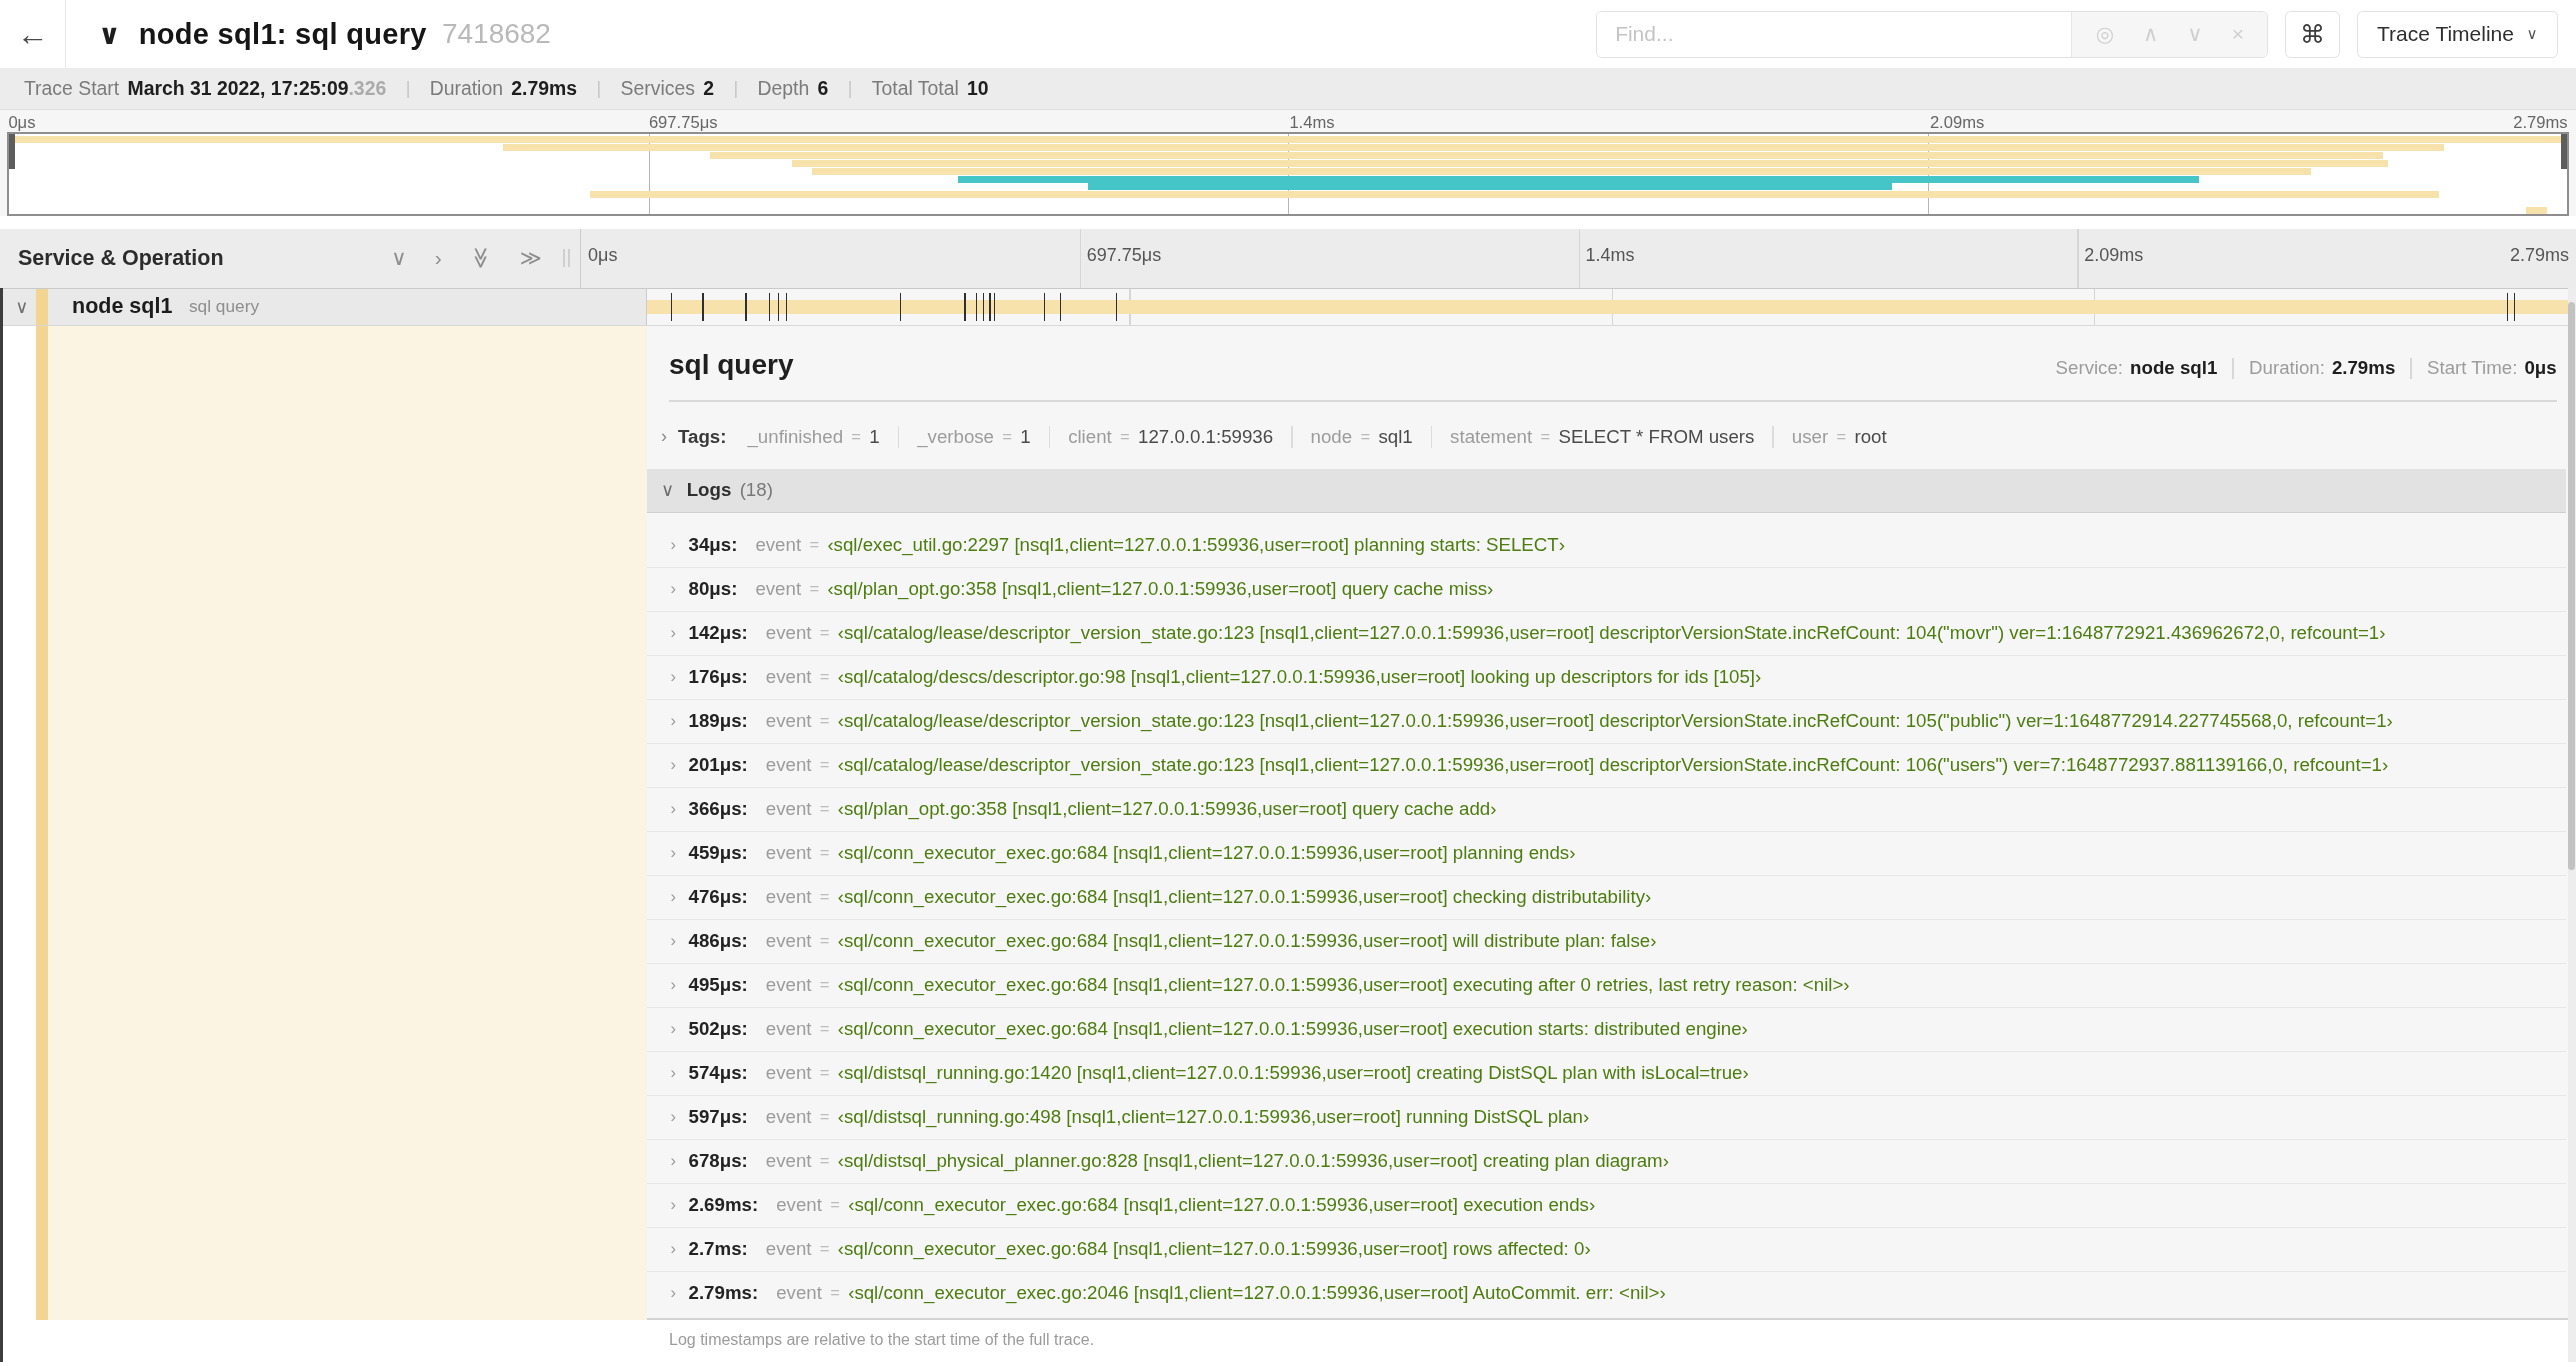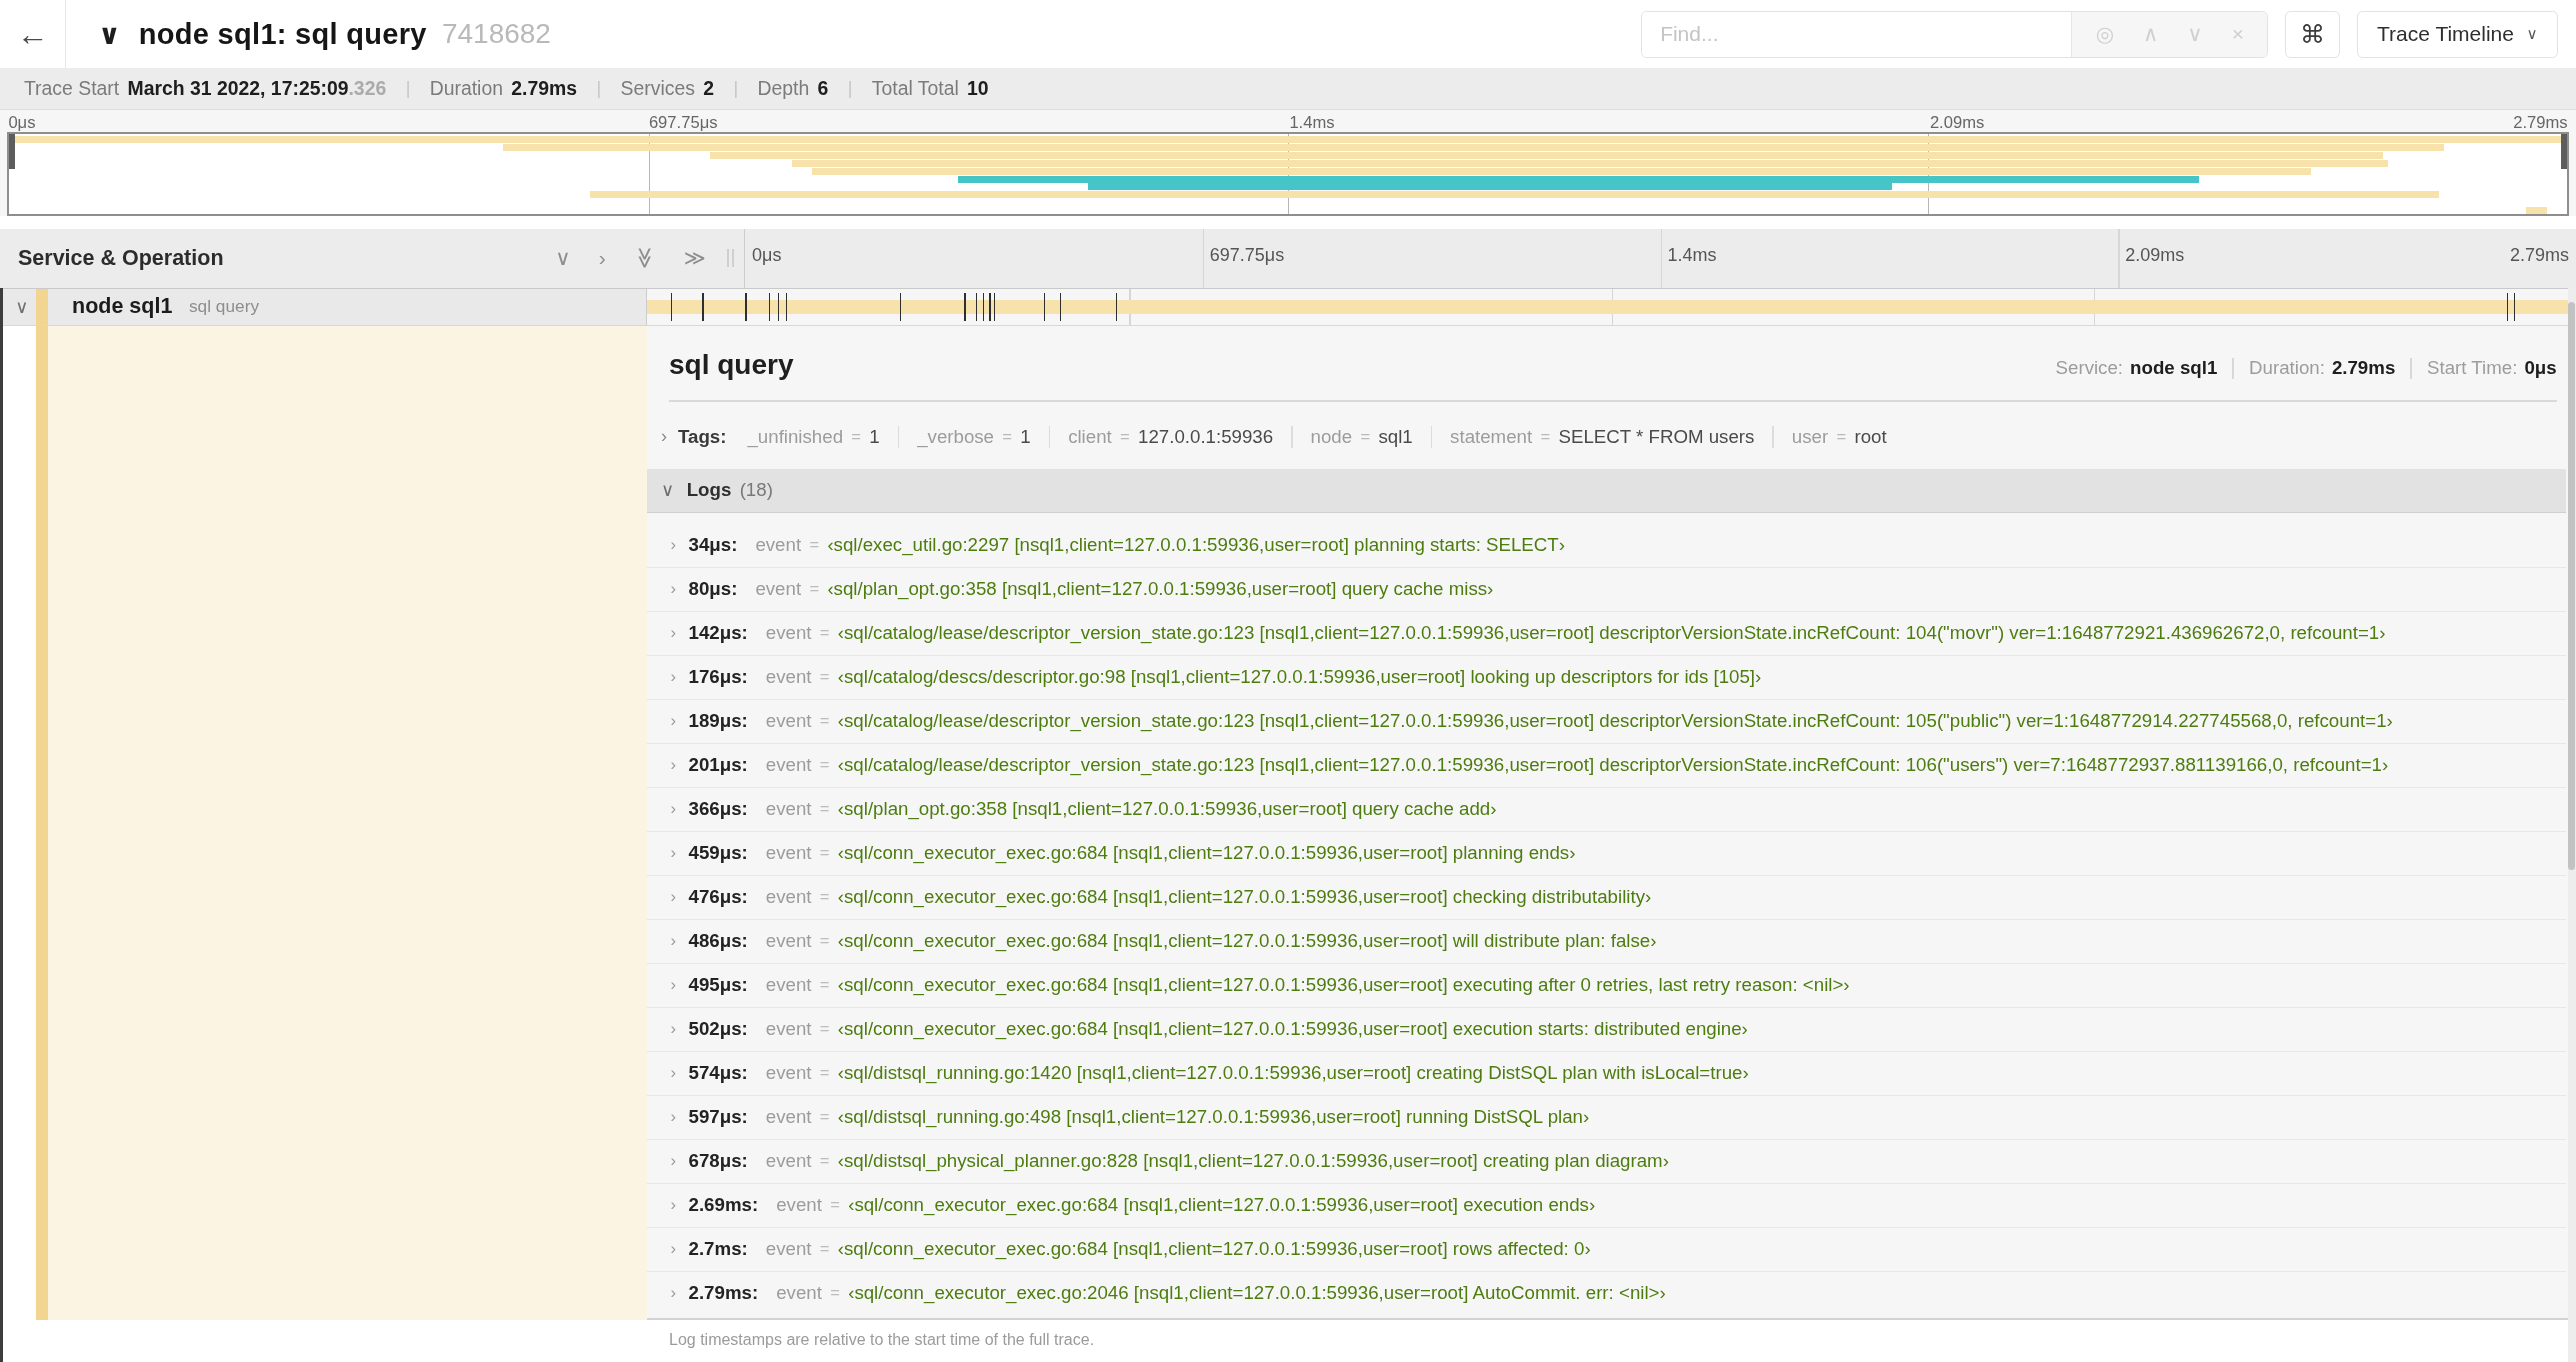--- a/index.html
+++ b/index.html
@@ -8,21 +8,21 @@
        font-family:"Liberation Sans","DejaVu Sans",sans-serif;color:#222;background:#fff;}
 
   
   .topbar{height:68px;display:flex;align-items:center;background:#fff;position:relative;}
   .backbox{width:66px;height:68px;border-right:1.4px solid #e6e6e6;display:flex;align-items:center;justify-content:center;
            font-size:32px;color:#4a4a4a;background:#fff;border-top:none;border-left:none;border-bottom:none;cursor:pointer;}
   .tchev{font-size:28px;font-weight:bold;color:#1d1d1d;margin-left:32px;cursor:pointer;}
   .ttl{font-size:29px;font-weight:bold;color:#161616;margin:0 0 0 18px;letter-spacing:0.3px;}
   .traceid{font-size:28px;color:#b9b9b9;margin-left:15.2px;font-weight:400;}
   .topright{margin-left:auto;display:flex;align-items:center;margin-right:18px;}
-  .findgroup{display:flex;height:47px;border:1.4px solid #e2e2e2;border-radius:5.5px;overflow:hidden;background:#fff;}
+  .findgroup{display:flex;height:47px;border:1.4px solid #e2e2e2;border-radius:5.5px;overflow:hidden;background:#fff;gap:45px;}
   .findgroup input{border:none;outline:none;width:429px;padding:0 18px;font-size:21px;color:#333;
                    font-family:"Liberation Sans","DejaVu Sans",sans-serif;background:#fff;}
   .findgroup input::placeholder{color:#c4c4c4;}
   .findsuffix{display:flex;align-items:center;gap:29px;padding:0 23.5px;background:#f6f6f6;border-left:1.4px solid #e6e6e6;}
   .findsuffix span{color:#cfcfcf;font-size:21px;cursor:pointer;}
   .kbdbtn{margin-left:16.6px;width:55px;height:47px;border:1.4px solid #e2e2e2;border-radius:5.5px;background:#fff;
           font-size:25px;color:#3c3c3c;display:flex;align-items:center;justify-content:center;cursor:pointer;}
   .viewbtn{margin-left:16.6px;height:47px;padding:0 19.4px;border:1.4px solid #e2e2e2;border-radius:5.5px;background:#fff;
            font-size:21px;color:#2f2f2f;display:flex;align-items:center;gap:12.5px;cursor:pointer;
            font-family:"Liberation Sans","DejaVu Sans",sans-serif;}
@@ -40,21 +40,21 @@
   .minimapwrap{padding:0 7px;background:#f6f6f6;}
   .mmticks{position:relative;height:22px;font-size:16.6px;color:#666;}
   .mmtick{position:absolute;top:2.8px;}
   .mmcanvas{position:relative;height:84px;border:2.1px solid #8e8e8e;background:#fff;cursor:col-resize;}
   .mmgrid{position:absolute;top:0;bottom:0;width:1.4px;background:#b6b6b6;}
   .mmbar{position:absolute;height:7px;}
   .mmhandle{position:absolute;width:6.2px;height:35px;background:#5d5d5d;top:0;cursor:ew-resize;}
 
   
   .tlheader{margin-top:12.5px;height:60px;display:flex;background:#ececec;border-bottom:1.4px solid #c9c9c9;}
-  .tlh-left{width:745px;display:flex;align-items:center;padding-left:18px;border-right:1.4px solid #cccccc;position:relative;}
+  .tlh-left{width:581px;display:flex;align-items:center;padding-left:18px;border-right:1.4px solid #cccccc;position:relative;}
   .soh{font-size:21.5px;font-weight:bold;color:#2c2c2c;}
   .tlicons{margin-left:auto;display:flex;align-items:center;gap:28px;margin-right:21px;color:#8d8d8d;font-size:21px;}
   .tlicons span{cursor:pointer;}
   .dblrot{display:inline-block;transform:rotate(90deg);}
   .grip{display:flex;gap:3.5px;margin-right:9.7px;}
   .grip i{display:block;width:2.1px;height:18px;background:#cfcfcf;}
   .tlh-right{flex:1;position:relative;font-size:18px;color:#555;}
   .tlh-tick{position:absolute;top:16.6px;padding-left:7px;}
   .tlh-tick.last{right:7px;padding-left:0;}
   .vgrid{position:absolute;top:0;bottom:0;width:1.4px;background:#d6d6d6;}

